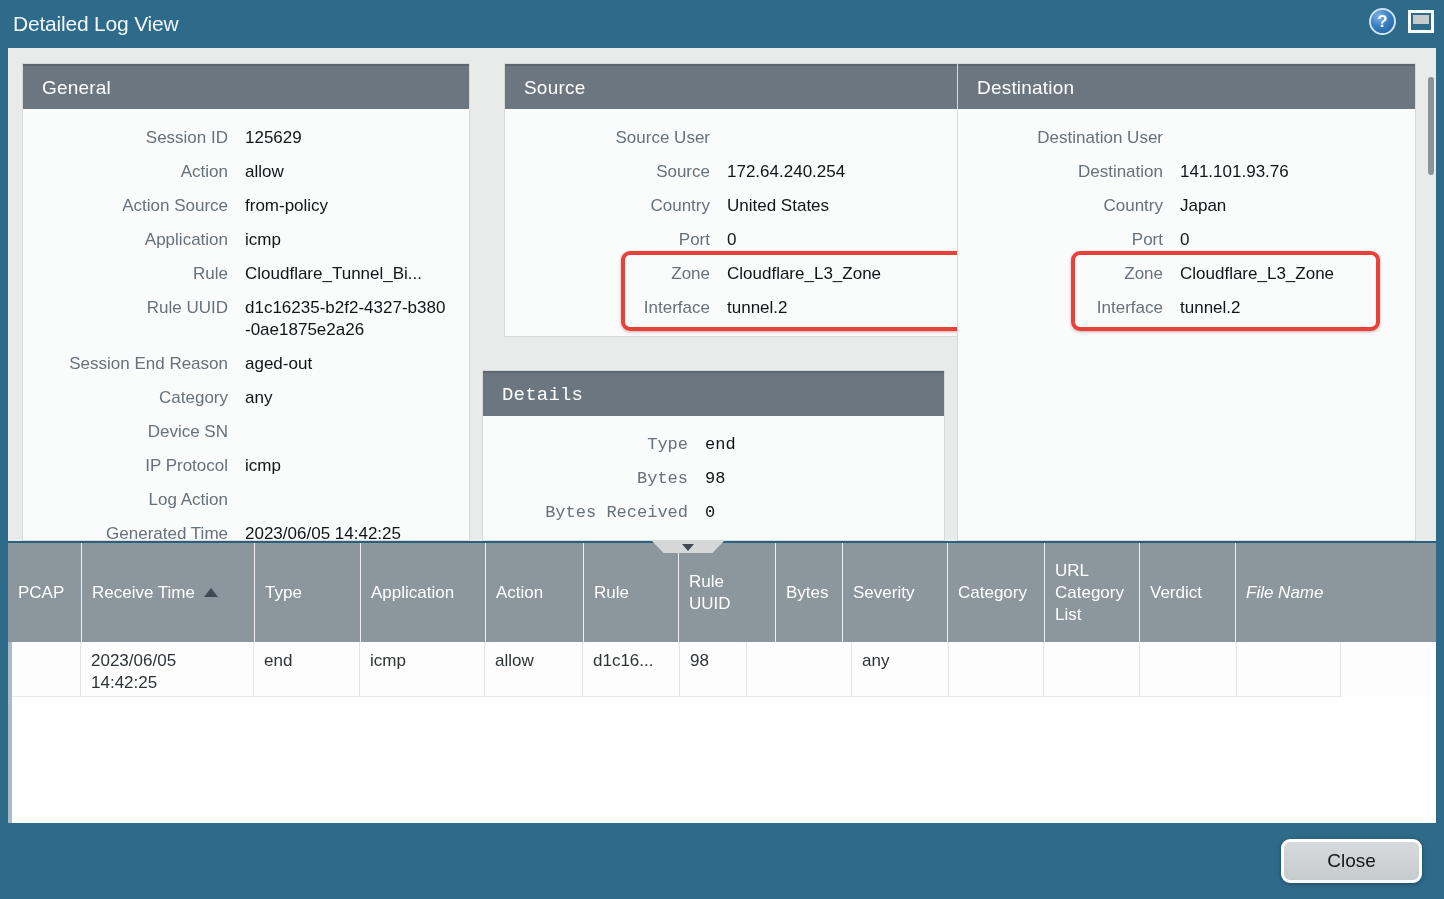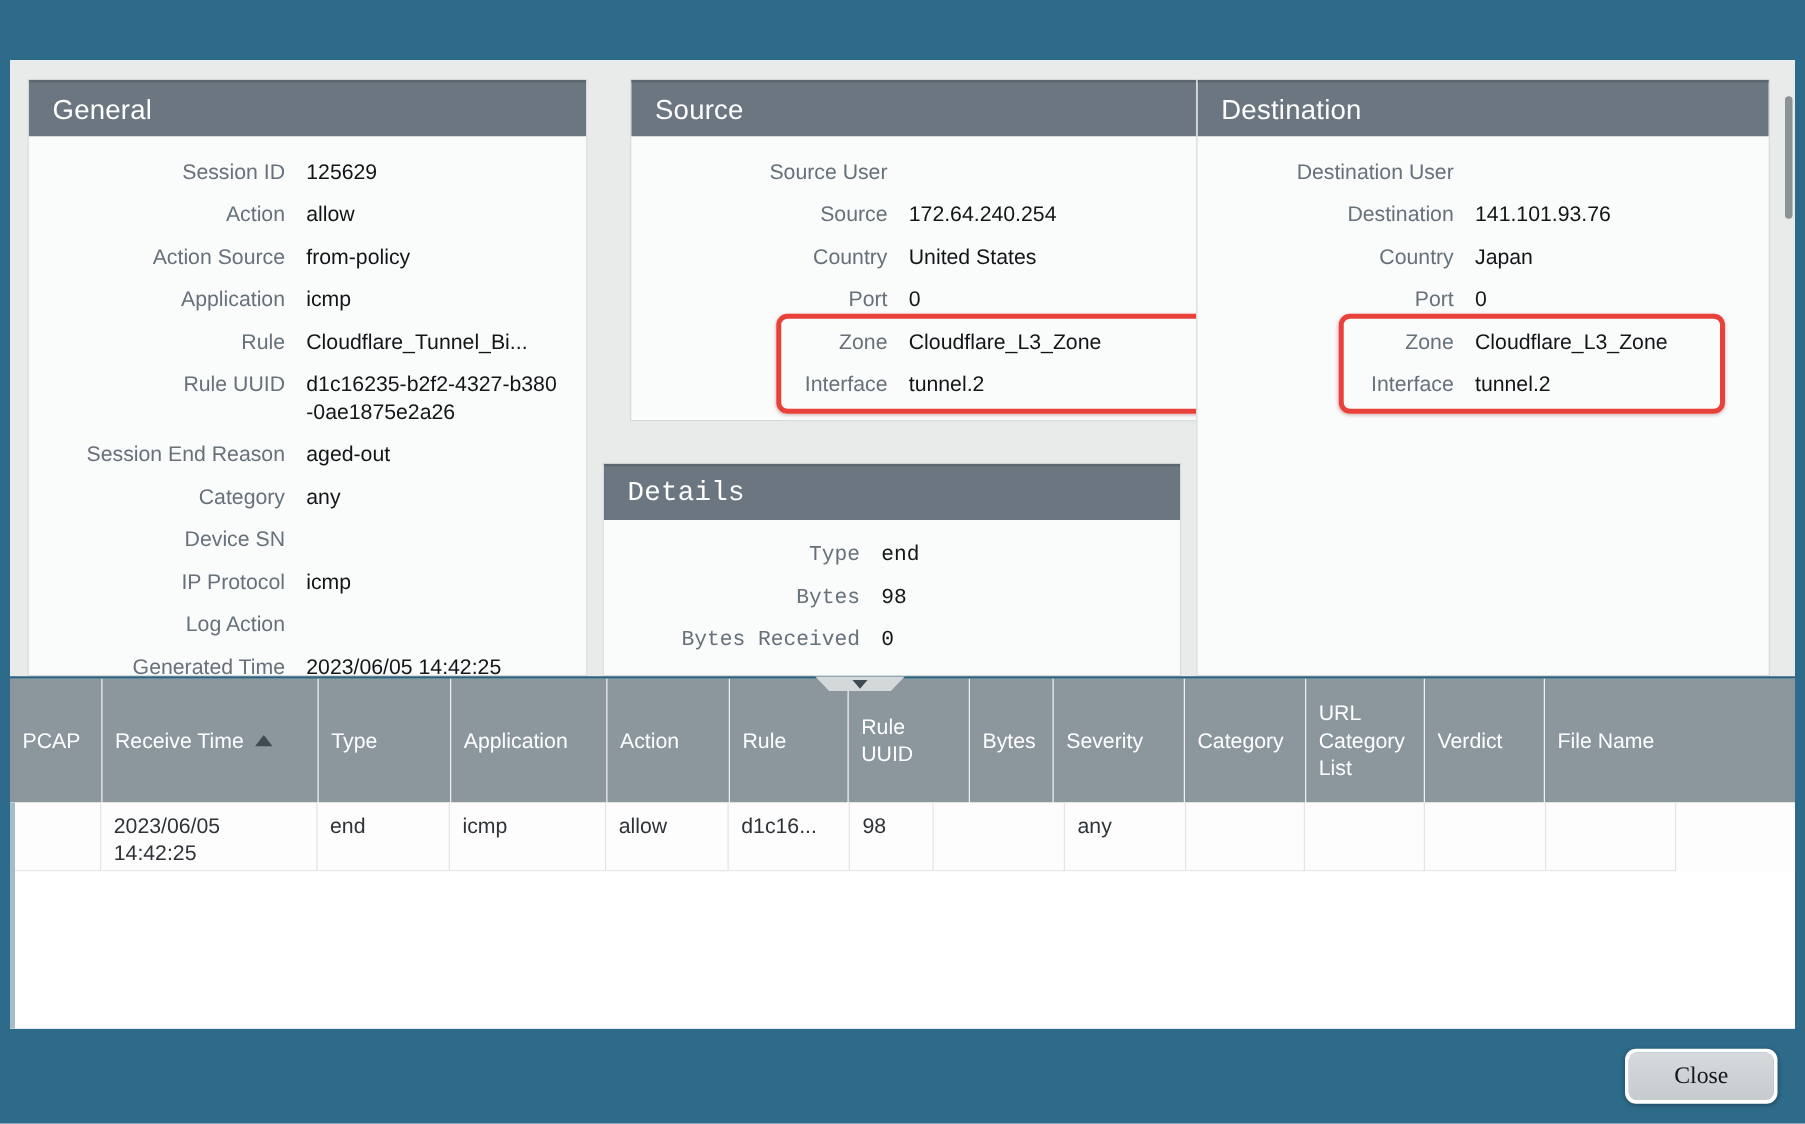--- a/index.html
+++ b/index.html
@@ -17,21 +17,21 @@
     border:2px solid #cfe2f1; color:#fff; font-weight:bold; font-size:17px;
     display:flex; align-items:center; justify-content:center; cursor:pointer; }
   .win-icon { width:26px; height:23px; border:3px solid #fff; background:#2e6b8a; padding:2px; cursor:pointer; }
   .win-icon .inner { width:100%; height:9px; background:#c6cbcd; }
 
   
   .content { position:absolute; left:8px; top:48px; width:1428px; height:775px; background:#e9ebeb; overflow:hidden; }
 
   .panel { position:absolute; background:#fafbfb; border:1px solid #d6dadb; overflow:hidden; }
   .panel-header { height:45px; background:#6b7680; border-top:2px solid #5c666f; color:#fff;
-    font-size:22px; letter-spacing:.2px; display:flex; align-items:center; padding-left:19px; }
+    font-size:19px; letter-spacing:.2px; display:flex; align-items:center; padding-left:19px; }
   .panel-body { position:relative; padding-top:12px; }
   .kv-row { display:flex; align-items:flex-start; min-height:34px; padding:6px 0; line-height:22px; }
   .kv-label { width:205px; text-align:right; color:#66717a; font-size:17px; flex:0 0 205px; }
   .kv-value { margin-left:17px; color:#121417; font-size:17px; max-width:205px; word-break:break-all; }
   .panel-general  { left:14px;  top:15px;  width:448px; height:478px; }
   .panel-source   { left:496px; top:15px;  width:518px; height:274px; }
   .panel-details  { left:474px; top:322px; width:463px; height:171px;font-family:Liberation Mono, monospace; }
   .panel-dest     { left:949px; top:15px;  width:459px; height:478px; }
 
   .highlight-box { position:absolute; left:116px; right:48px; top:142px; height:80px;
@@ -47,38 +47,47 @@
   .th { color:#fff; font-size:17px; line-height:22px; padding:8px 10px; display:flex; align-items:center;
     border-left:1px solid rgba(255,255,255,.85); cursor:pointer; }
   .th:first-child { border-left:none; }
   .sort-tri { width:0; height:0; border-left:7px solid transparent; border-right:7px solid transparent;
     border-bottom:9px solid #3f4a52; margin-left:9px; flex:0 0 auto; }
   .trow { display:flex; width:1428px; height:55px; background:#fdfdfd; cursor:pointer; }
   .td { color:#2e3338; font-size:17px; line-height:22px; padding:8px 10px; border-right:1px solid #e2e5e6;
     border-bottom:1px solid #e6e9ea; overflow:hidden; }
   .c0{width:73px;} .c1{width:173px;} .c2{width:106px;} .c3{width:125px;} .c4{width:98px;}
   .c5{width:95px;} .c6{width:97px;} .c7{width:67px;} .c8{width:105px;} .c9{width:97px;}
-  .c10{width:95px;} .c11{width:96px;} .c12{width:97px;} .c13{width:104px;}
+  .c10{width:95px;} .c11{width:96px;} .c12{width:97px;} .c13{width:104px;font-style:italic;}
 
   .collapse-tab { position:absolute; left:644px; top:-2px; width:72px; height:12px; background:#d4d8d9;
     clip-path:polygon(0 0,100% 0,84% 100%,16% 100%); display:flex; align-items:center; justify-content:center; cursor:pointer; }
   .collapse-tri { width:0; height:0; border-left:6px solid transparent; border-right:6px solid transparent;
     border-top:7px solid #3f4a52; }
 
   
-  .close-btn { position:absolute; right:22px; bottom:16px; width:122px; height:44px;
+  .close-btn { position:absolute; right:22px; bottom:16px; width:141px; height:44px;
     background:linear-gradient(#d6dadc,#c6cbcd); border:3px solid #fff; border-radius:9px;
     font-size:19px; color:#15181a; display:flex; align-items:center; justify-content:center;
-    cursor:pointer; box-shadow:0 1px 4px rgba(0,0,0,.35); font-family:Liberation Serif, serif; }
+    cursor:pointer; box-shadow:0 1px 4px rgba(0,0,0,.35); font-family:Liberation Sans, sans-serif; }
 </style>
 </head>
 <body>
 
 <div class="frame">
 
+  <div class="titlebar">
+    <div class="title">Detailed Log View</div>
+    <div class="titlebar-icons">
+      <div class="help-icon">?</div>
+      <div class="win-icon">
+          <div class="inner"></div>
+        </div>
+    </div>
+  </div>
 
   <div class="content">
 
     <div class="panel panel-general">
       <div class="panel-header">General</div>
       <div class="panel-body">
         <div class="kv-row">
             <span class="kv-label">Session ID</span>
             <span class="kv-value">125629</span>
           </div>

